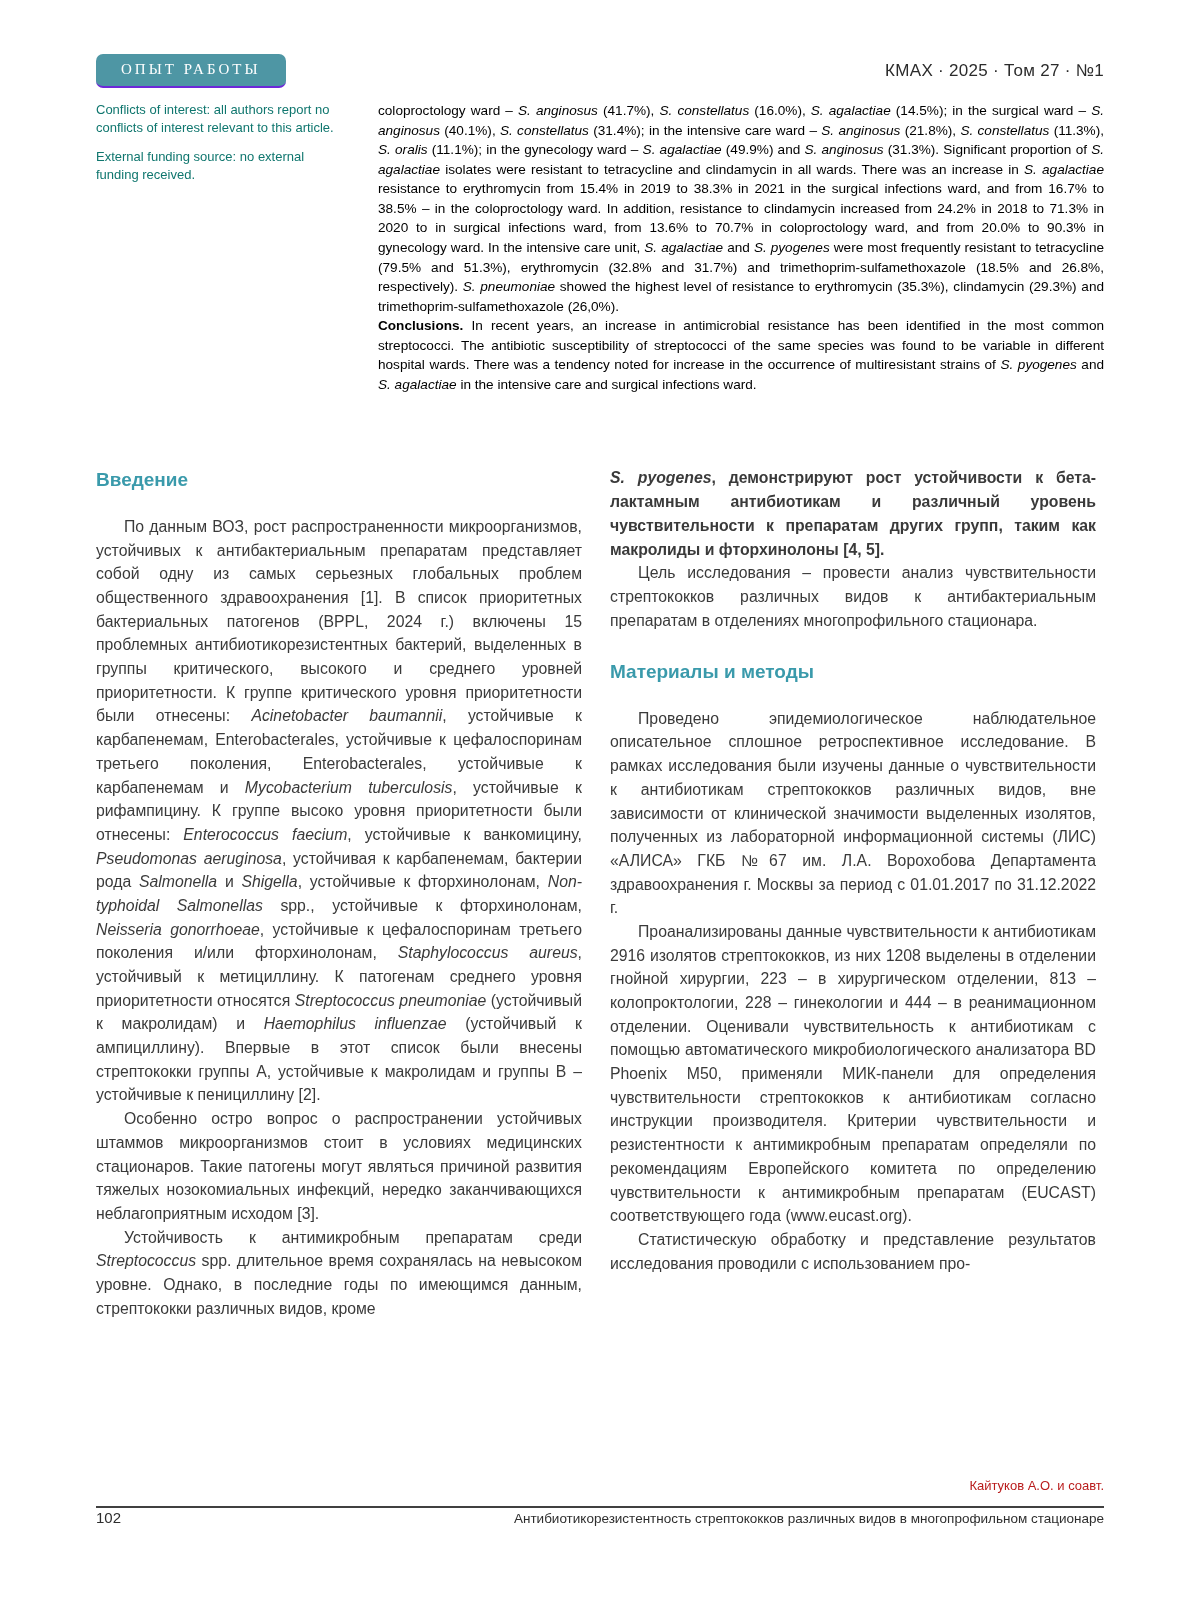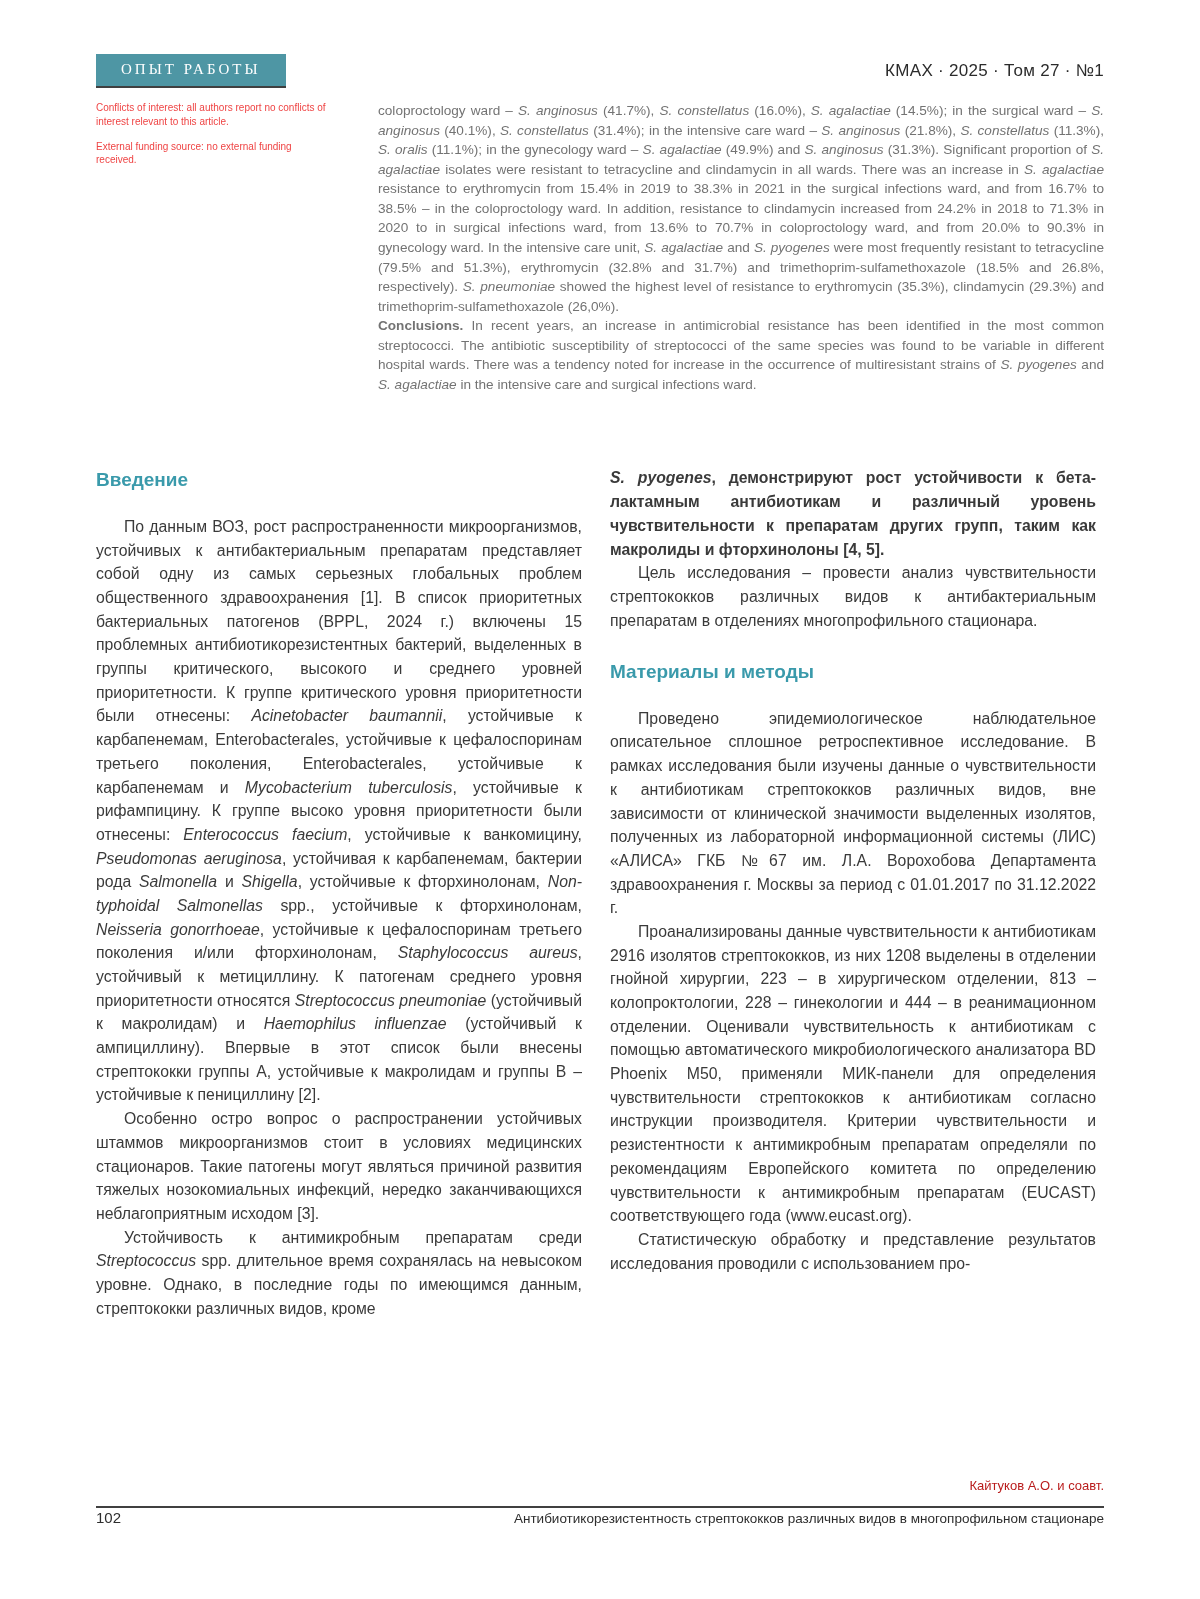--- a/index.html
+++ b/index.html
@@ -21,50 +21,51 @@
     align-items: center;
     padding-top: 54px;
   }
   .section-badge {
     background: var(--accent, #4e96a4);
     color: #ffffff;
     font-family: "Liberation Serif", serif;
     font-size: 15px;
     letter-spacing: 3px;
     padding: 7px 25px 8px 25px;
-    border-bottom: 2px solid #404040;
+    border-bottom: 2px solid #6d28d9;
     white-space: nowrap;
+    border-radius: 7px;
   }
   .journal-ref {
     font-size: 17px;
     color: #2b2b2b;
     letter-spacing: 0.3px;
   }
 
   
   .abstract-row {
     display: flex;
     gap: 44px;
     margin-top: 13px;
     align-items: flex-start;
   }
   .side-notes {
     width: 238px;
     flex: 0 0 238px;
-    font-size: 10px;
+    font-size: 13px;
     line-height: 1.38;
-    color: #ef4444;
+    color: #0f766e;
   }
   .side-notes p { margin: 0 0 11px 0; }
   .abstract-text {
     flex: 1;
     font-size: 13.6px;
     line-height: 1.44;
     text-align: justify;
-    color: #737373;
+    color: #000000;
   }
   .abstract-text p { margin: 0; }
 
   
   .columns {
     display: flex;
     gap: 28px;
     margin-top: 72px;
   }
   .col {

